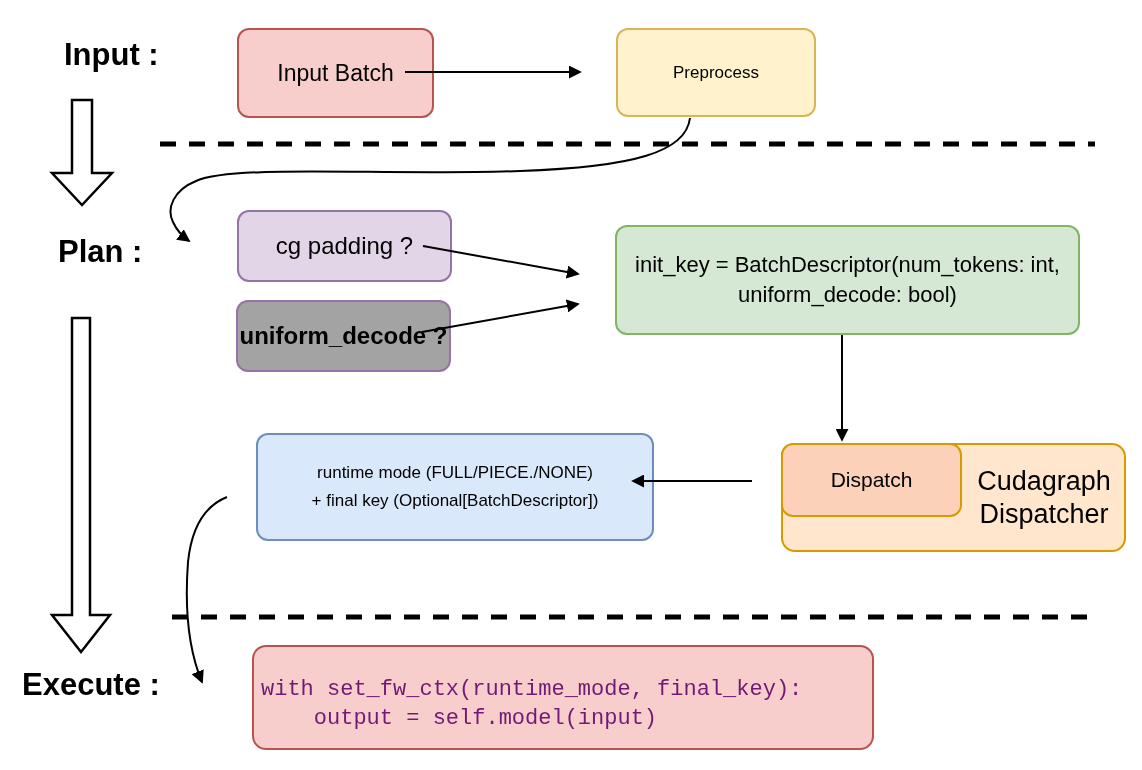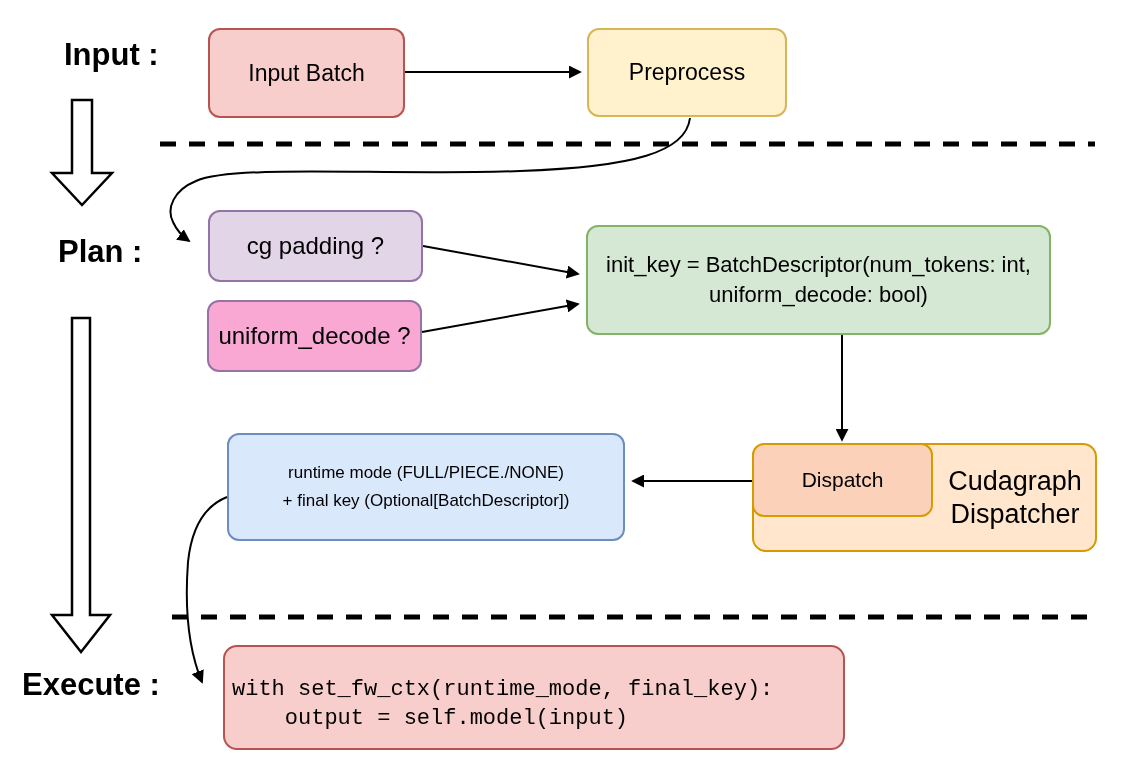--- a/index.html
+++ b/index.html
@@ -11,59 +11,59 @@
     position:absolute; font-weight:bold; font-size:31px; line-height:1.1; color:#000;
     white-space:nowrap;
   }
   #lbl-input   { left:28px; top:38px;margin-left:36px; }
   #lbl-plan    { left:37px; top:235px;margin-left:21px; }
   #lbl-execute { left:22px; top:668px; }
 
   .node {
     position:absolute; box-sizing:border-box; border:2px solid #000; border-radius:12px;
     display:flex; flex-direction:column; align-items:center; justify-content:center;
-    text-align:center; z-index:1;
+    text-align:center; z-index:1;margin-left:29px;
   }
   #node-input-batch    { left:208px; top:28px;  width:197px; height:90px;  font-size:23px; }
-  #node-preprocess     { left:587px; top:28px;  width:200px; height:89px;  font-size:23px; }
+  #node-preprocess     { left:587px; top:28px;  width:200px; height:89px;  font-size:17px; }
   #node-cg-padding     { left:208px; top:210px; width:215px; height:72px;  font-size:24px; }
   #node-uniform-decode { left:207px; top:300px; width:215px; height:72px;  font-size:24px; }
   #node-init-key       { left:586px; top:225px; width:465px; height:110px; font-size:22px; line-height:30px; }
   #node-cudagraph      { left:752px; top:443px; width:345px; height:109px; border-radius:14px; }
   #node-dispatch       { left:752px; top:443px; width:181px; height:74px;  font-size:21px; border-radius:12px; z-index:2; }
   #cudagraph-label {
     position:absolute; left:181px; right:0; top:0; bottom:0; 
     display:flex; flex-direction:column; justify-content:center;
     font-size:27px; line-height:33px;
   }
   #node-runtime-result { left:227px; top:433px; width:398px; height:108px; font-size:17px; line-height:28px; }
   #node-execute-code   {
     left:223px; top:645px; width:622px; height:105px; border-radius:14px;
     font-family:"Liberation Mono", monospace; font-size:22px; line-height:29px;
     align-items:flex-start; text-align:left; padding:13px 0 0 7px; white-space:pre;
-    color:#000000;
+    color:#701a75;
   }
   svg.wires { position:absolute; left:0; top:0; z-index:3; pointer-events:none; }
 </style>
 </head>
 <body>
 
 <div id="stage">
 
   <div class="sec-label" id="lbl-input">Input :</div>
   <div class="sec-label" id="lbl-plan">Plan :</div>
   <div class="sec-label" id="lbl-execute">Execute :</div>
 
   <div class="node" id="node-input-batch" style="background-color: rgb(248, 206, 204); border-color: rgb(184, 84, 80);">Input Batch</div>
 
   <div class="node" id="node-preprocess" style="background-color: rgb(255, 242, 204); border-color: rgb(214, 182, 86);">Preprocess</div>
 
   <div class="node" id="node-cg-padding" style="background-color: rgb(225, 213, 231); border-color: rgb(150, 115, 166);">cg padding ?</div>
 
-  <div class="node" id="node-uniform-decode" style="background-color: #f9a8d4; border-color: rgb(150, 115, 166);">uniform_decode ?</div>
+  <div class="node" id="node-uniform-decode" style="background-color: #a3a3a3; border-color: rgb(150, 115, 166); font-weight: bold;">uniform_decode ?</div>
 
   <div class="node" id="node-init-key" style="background-color: rgb(213, 232, 212); border-color: rgb(130, 179, 102);">
     <span>init_key = BatchDescriptor(num_tokens: int,</span>
     <span>uniform_decode: bool)</span>
   </div>
 
   <div class="node" id="node-cudagraph" style="background-color: rgb(255, 230, 204); border-color: rgb(215, 155, 0);">
     <div id="cudagraph-label">
       <span>Cudagraph</span>
       <span>Dispatcher</span>

